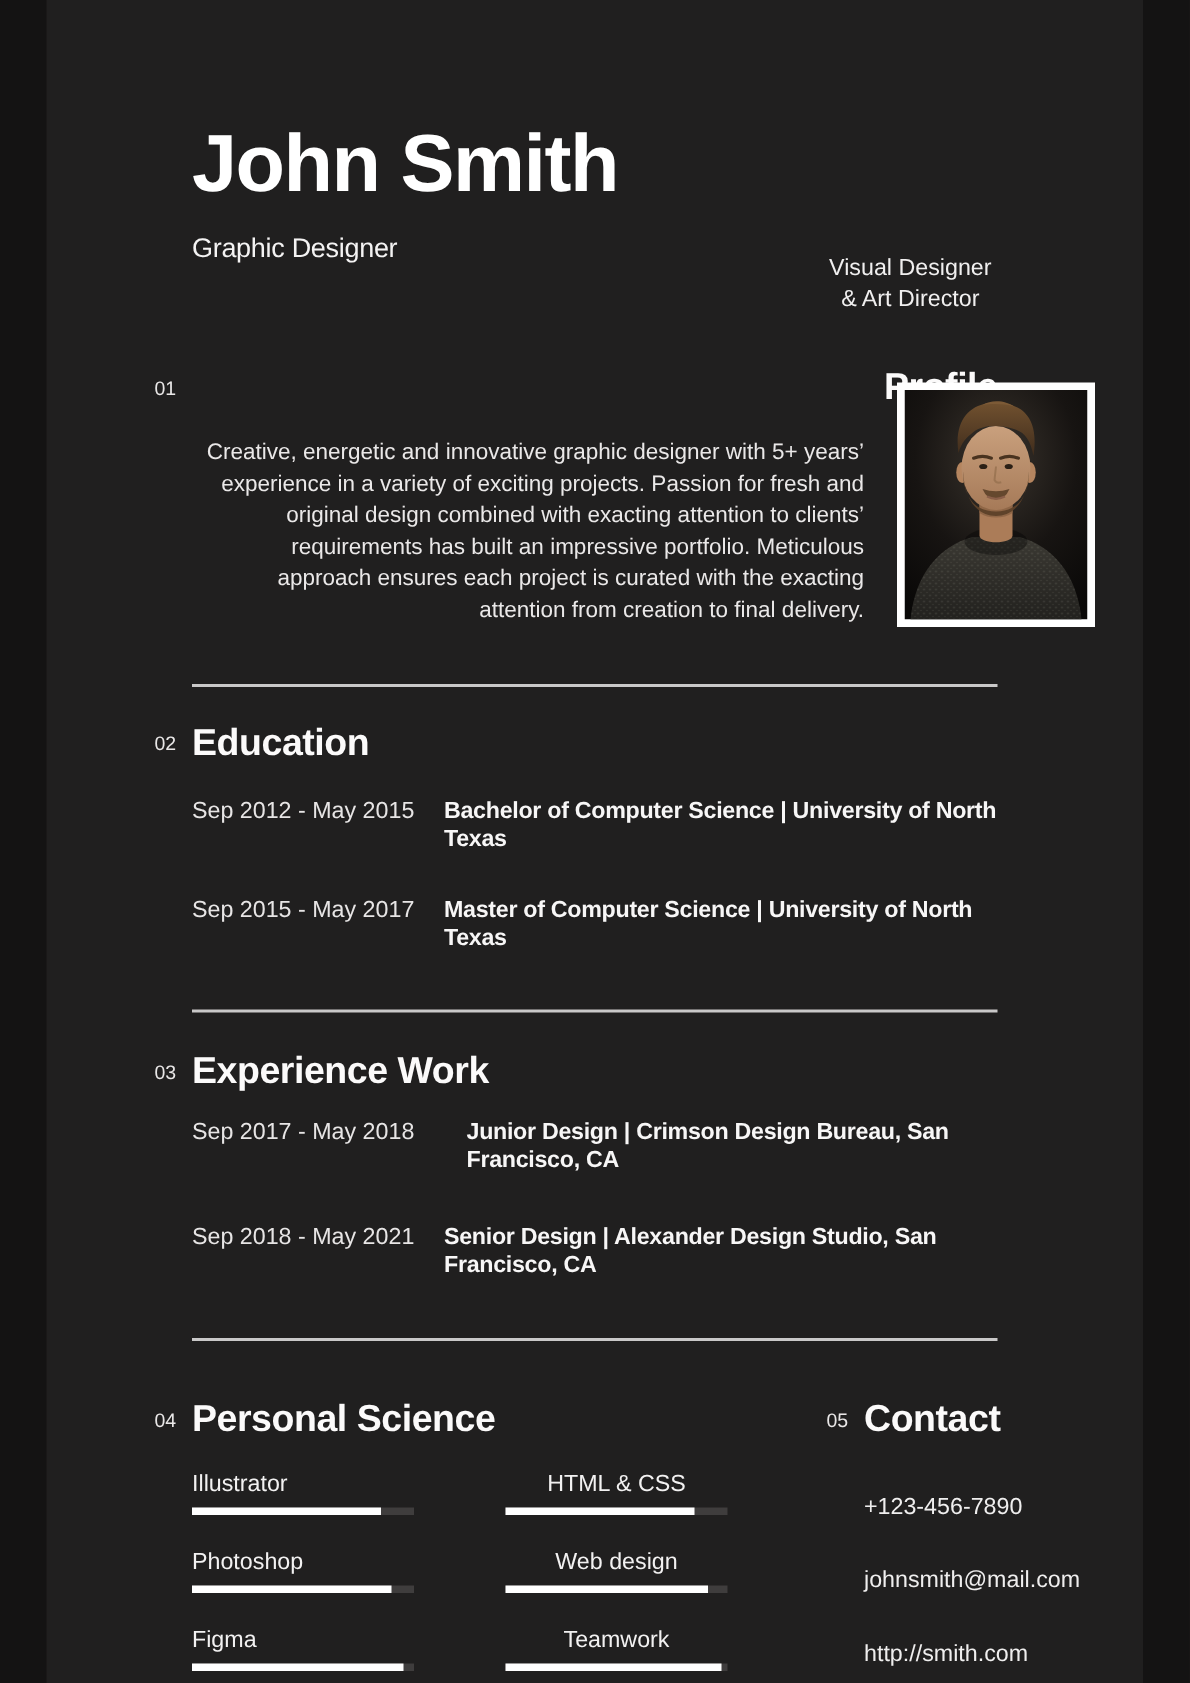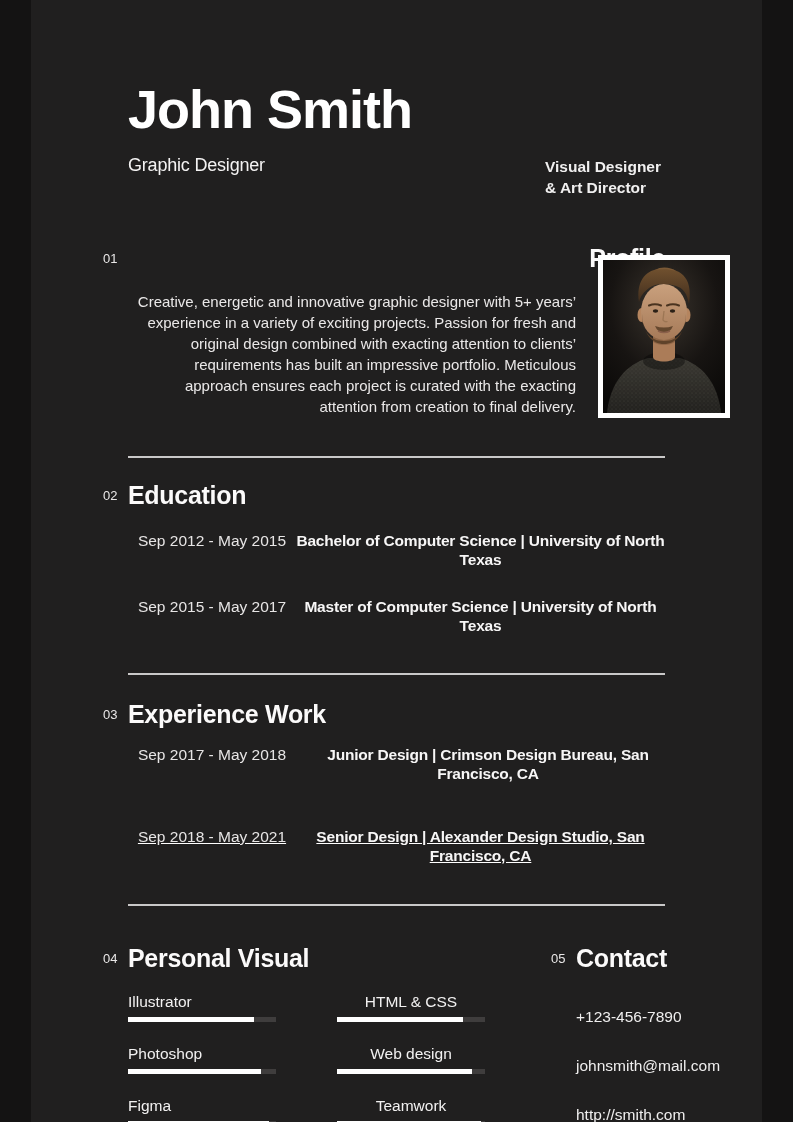--- a/index.html
+++ b/index.html
@@ -20,23 +20,23 @@
     padding-top:82px;
     font-size:54px; line-height:54px; font-weight:700;
     letter-spacing:-1px; color:#ffffff;
   }
   .role {
     margin-top:14px;
     font-size:18px; line-height:30px; font-weight:400;
     letter-spacing:-0.2px; color:#f4f3f3;
   }
   .tagline {
-    position:absolute; top:156px; right:101px;
-    text-align:left; font-size:15.5px; line-height:21px;
-    color:#f0efef; font-weight:700;
+    position:absolute; top:168px; right:101px;
+    text-align:center; font-size:15.5px; line-height:21px;
+    color:#f0efef; font-weight:400;
   }
 
   
   h2.sec {
     position:relative;
     margin-top:0;
     font-size:25px; line-height:32px; font-weight:700;
     letter-spacing:-0.3px; color:#fbfafa;
   }
   h2.sec .num {
@@ -62,27 +62,27 @@
 
   
   .divider { border:none; height:2px; background:#c9c8c8; }
   .divider.d1 { margin-top:39px; }
   .divider.d2 { margin-top:38px; }
   .divider.d3 { margin-top:39px; }
 
   
   .sec-education { margin-top:21px; }
   .sec-experience { margin-top:23px; }
-  .row { display:flex; font-size:15.5px; line-height:19px;text-align:center; }
+  .row { display:flex; font-size:15.5px; line-height:19px; }
   .row .dates { width:168px; flex-shrink:0; font-weight:400; color:#e7e5e5; }
   .row .detail { font-weight:700; color:#f7f6f6; letter-spacing:-0.2px; }
   .edu-row-1 { margin-top:20px; }
   .edu-row-2 { margin-top:28px; }
   .exp-row-1 { margin-top:15px;gap:15px; }
-  .exp-row-2 { margin-top:44px;text-decoration:underline; }
+  .exp-row-2 { margin-top:32px; }
 
   
   .bottom { display:flex; margin-top:36px; }
   .skills-block { width:357px; }
   .skills-grid { display:flex; margin-top:18px; }
   .skills-col { width:148px; }
   .skills-col + .skills-col { margin-left:61px;text-align:center; }
   .skill { margin-bottom:22px; }
   .skill-label { font-size:15.5px; line-height:19px; font-weight:500; color:#f2f1f1; }
   .bar-track { margin-top:6px; width:100%; height:5px; background:#3f3d3d; }
@@ -134,21 +134,21 @@
       <div class="row exp-row-2">
         <span class="dates">Sep 2018 - May 2021</span>
         <span class="detail">Senior Design | Alexander Design Studio, San Francisco, CA</span>
       </div>
     </section>
 
     <hr class="divider d3">
 
     <div class="bottom">
       <section class="skills-block">
-        <h2 class="sec"><span class="num">04</span><span>Personal Visual</span></h2>
+        <h2 class="sec"><span class="num">04</span><span>Personal Science</span></h2>
         <div class="skills-grid">
           <div class="skills-col">
             <div class="skill">
               <div class="skill-label">Illustrator</div>
               <div class="bar-track">
                   <div class="bar-fill" style="width: 85%;"></div>
                 </div>
             </div>
             <div class="skill">
               <div class="skill-label">Photoshop</div>

